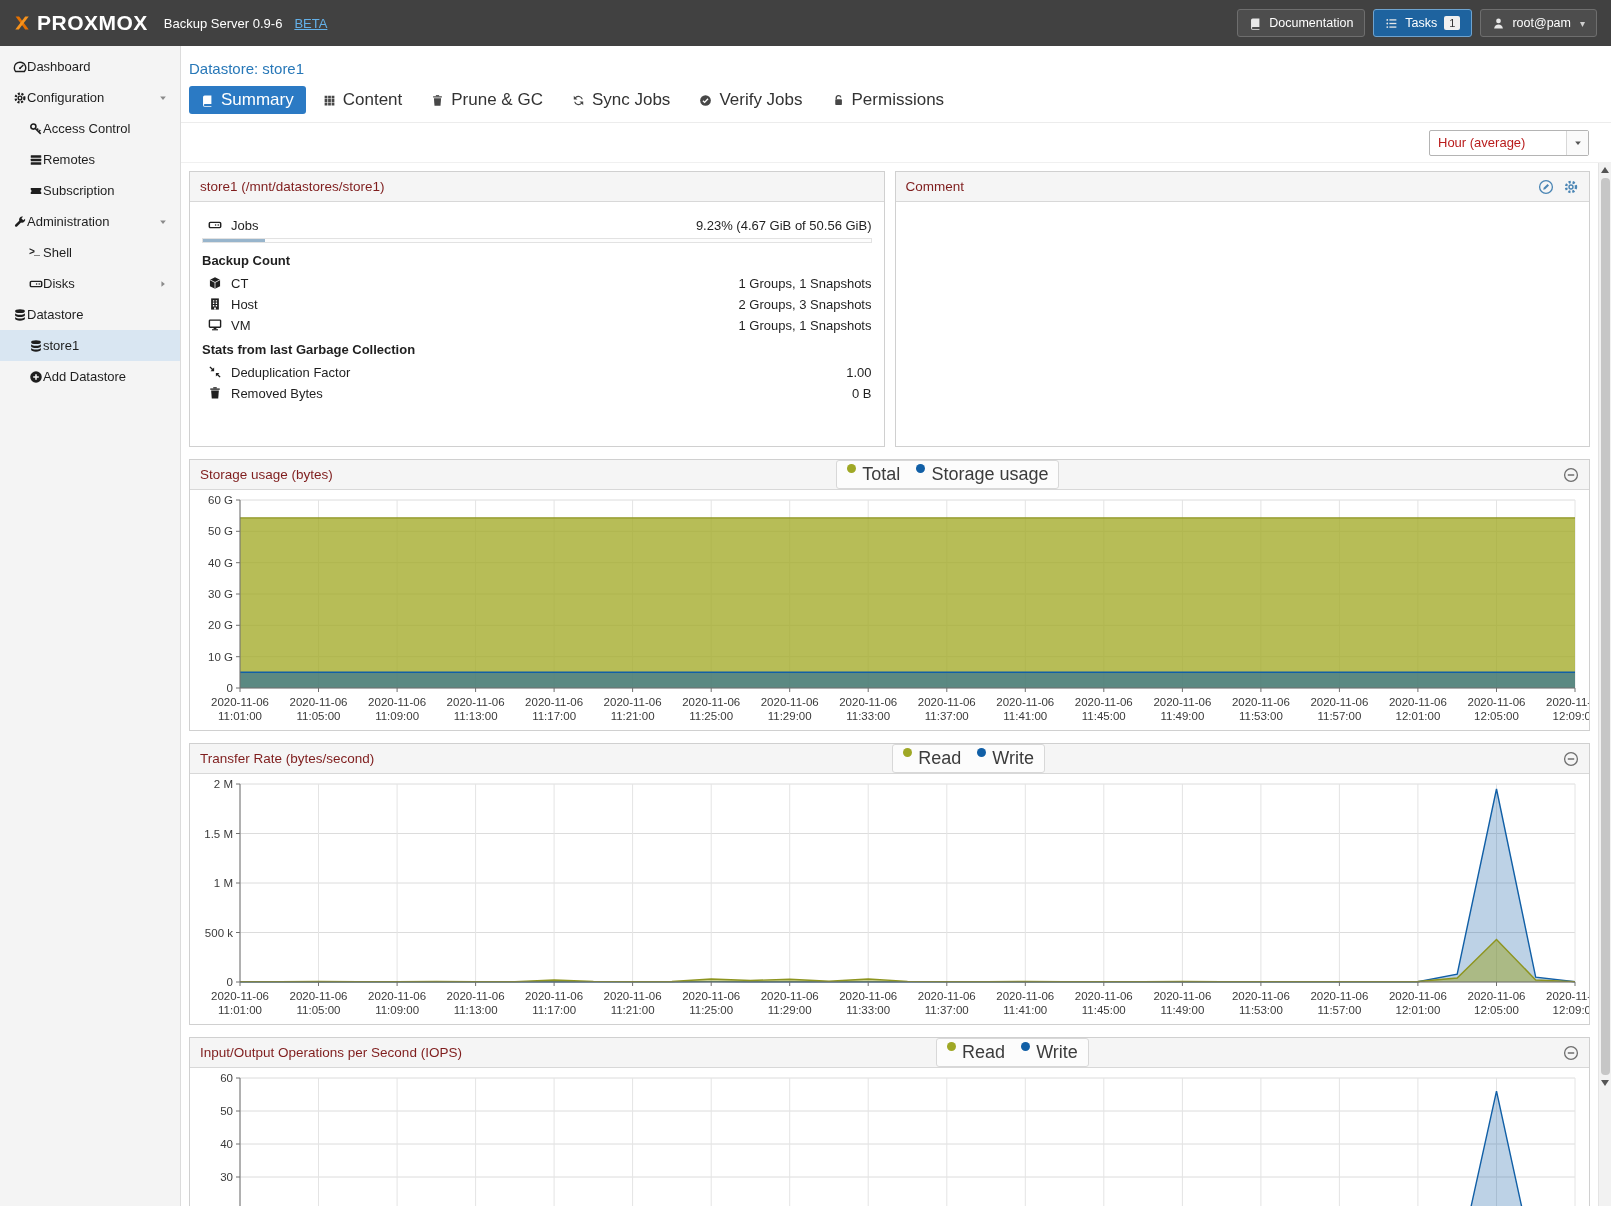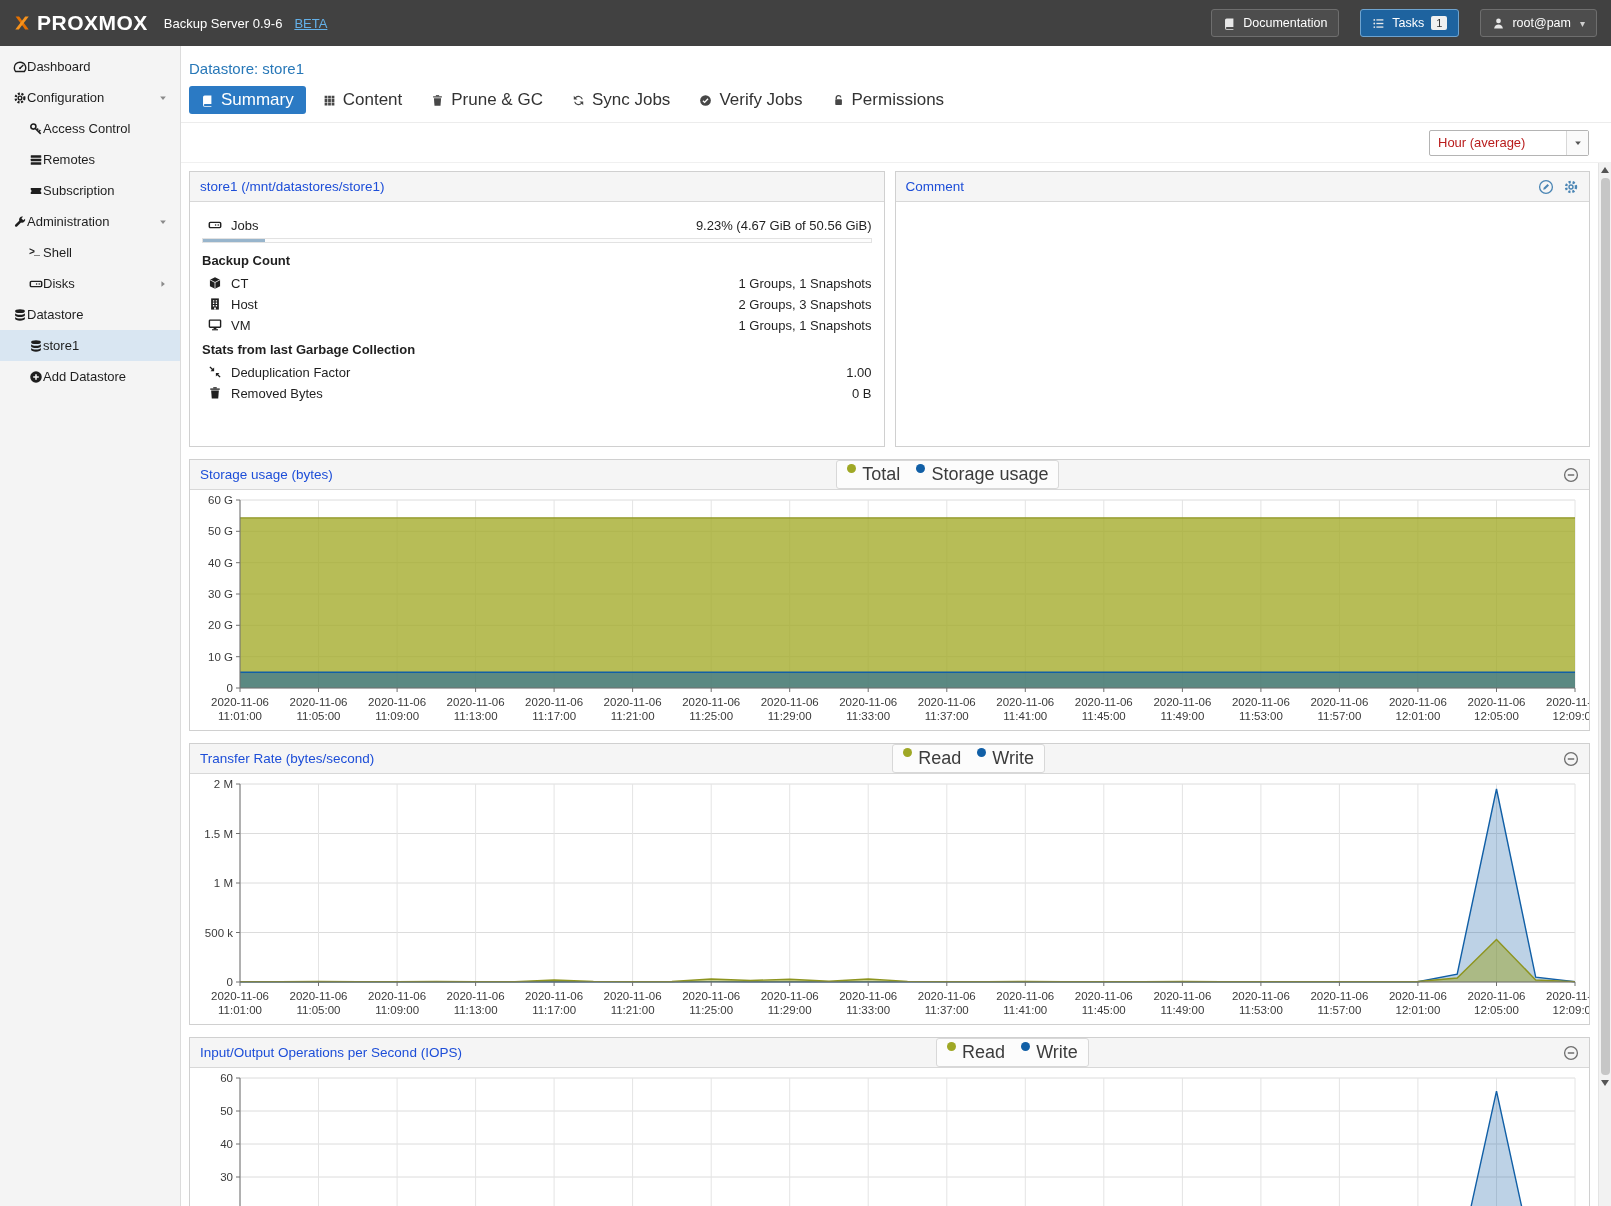--- a/index.html
+++ b/index.html
@@ -8,21 +8,21 @@
 
   
   .hdr { height:46px; background:#414141; display:flex; align-items:center; padding:0 14px; gap:8px; }
   .brand { display:flex; align-items:center; gap:7px; }
   .brand-text { color:#fff; font-size:21px; font-weight:700; letter-spacing:.5px; }
   .product { color:#fff; font-size:13px; margin-left:8px; }
   .beta { color:#64b0e8; font-size:13px; text-decoration:underline; margin-left:4px; cursor:pointer; }
   .hspacer { flex:1; }
   .hbtn { display:flex; align-items:center; gap:7px; height:28px; padding:0 11px;
           background:#4d4d4d; border:1px solid #6e6e6e; border-radius:3px; color:#fff;
-          font-size:12.5px; cursor:pointer;margin-left:13px; }
+          font-size:12.5px; cursor:pointer; }
   .hbtn .ic { color:#e8e8e8; }
   .hbtn.active { background:#1e639f; border-color:#6ea3cf; }
   .badge { background:#f0f0f0; color:#333; font-size:11px; padding:1px 5px; border-radius:2px; }
   .hcaret { color:#cfcfcf; font-size:10px; margin-left:2px; }
 
   
   .app-body { display:flex; height:1160px; }
   .sidebar { width:181px; background:#f4f4f4; border-right:1px solid #dcdcdc; padding-top:5px; flex:none; }
   .side-item { display:flex; align-items:center; height:31px; padding-left:13px; gap:0;
                font-size:13px; color:#1e1e1e; cursor:pointer; position:relative; }
@@ -57,21 +57,21 @@
   .tri-up { width:0; height:0; border-left:4px solid transparent; border-right:4px solid transparent; border-bottom:6px solid #555; }
   .tri-down { width:0; height:0; border-left:4px solid transparent; border-right:4px solid transparent; border-top:6px solid #555; }
   .vs-thumb { width:9px; background:#c6c6c6; border-radius:4px; flex:none; height:86%; margin:1px 0; cursor:pointer; }
 
   
   .panels-row { display:flex; gap:10px; margin-bottom:12px; }
   .panel { border:1px solid #d0d0d0; background:#fff; }
   .panels-row .panel { flex:1; height:276px; }
   .panel-hd { height:30px; background:#f5f5f5; border-bottom:1px solid #d8d8d8;
               display:flex; align-items:center; padding:0 10px; gap:10px; }
-  .panel-title { color:#1d4ed8; font-size:13.5px; white-space:nowrap; }
+  .panel-title { color:#7f1d1d; font-size:13.5px; white-space:nowrap; }
   .panel-bd { padding:12px 12px 0; }
   .tools { margin-left:auto; display:flex; gap:9px; color:#4a85b4; align-items:center; }
   .tool-gray { color:#6e6e6e; }
 
   .kv-row { display:flex; align-items:center; gap:9px; min-height:20px; font-size:13px; padding-left:6px; margin:1px 0; }
   .kv-value { margin-left:auto; text-align:right; }
   .usage-bar { height:5px; background:#fdfdfd; border:1px solid #e2e2e2; margin:3px 0 10px; }
   .usage-fill { height:100%; background:#98b5cc; }
   .section-hd { font-weight:700; font-size:13px; margin:7px 0 5px; }
 

